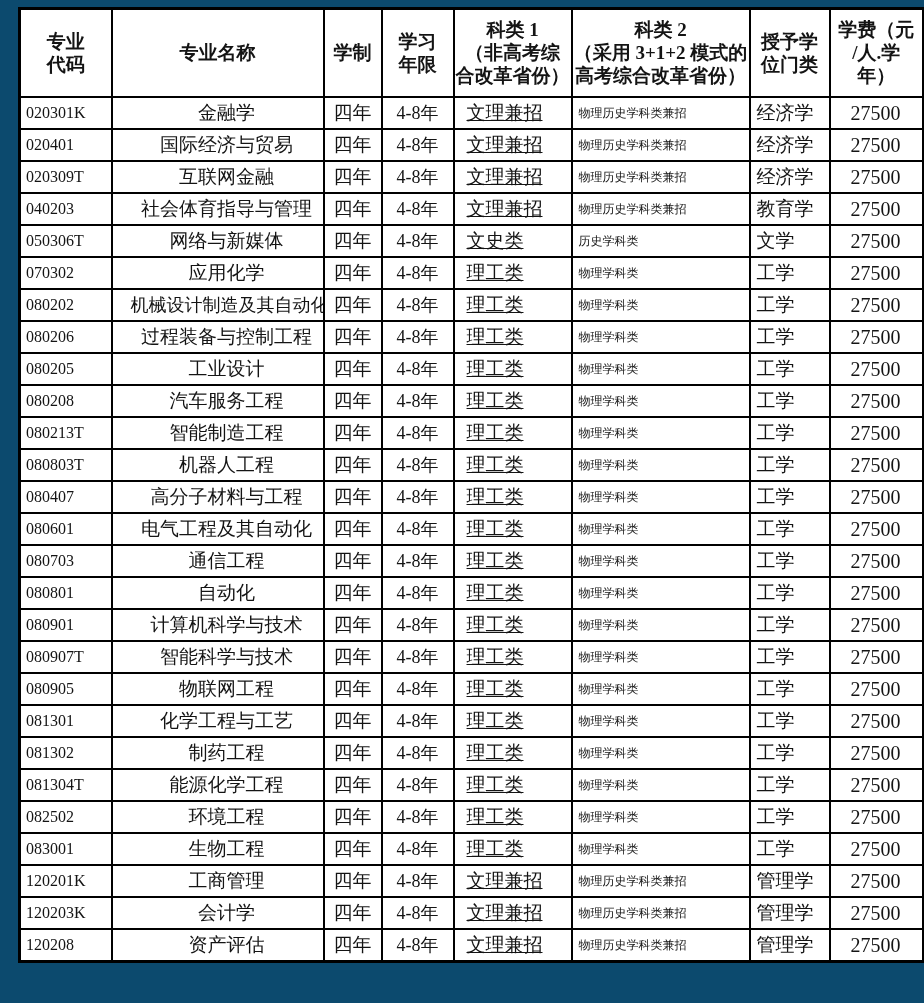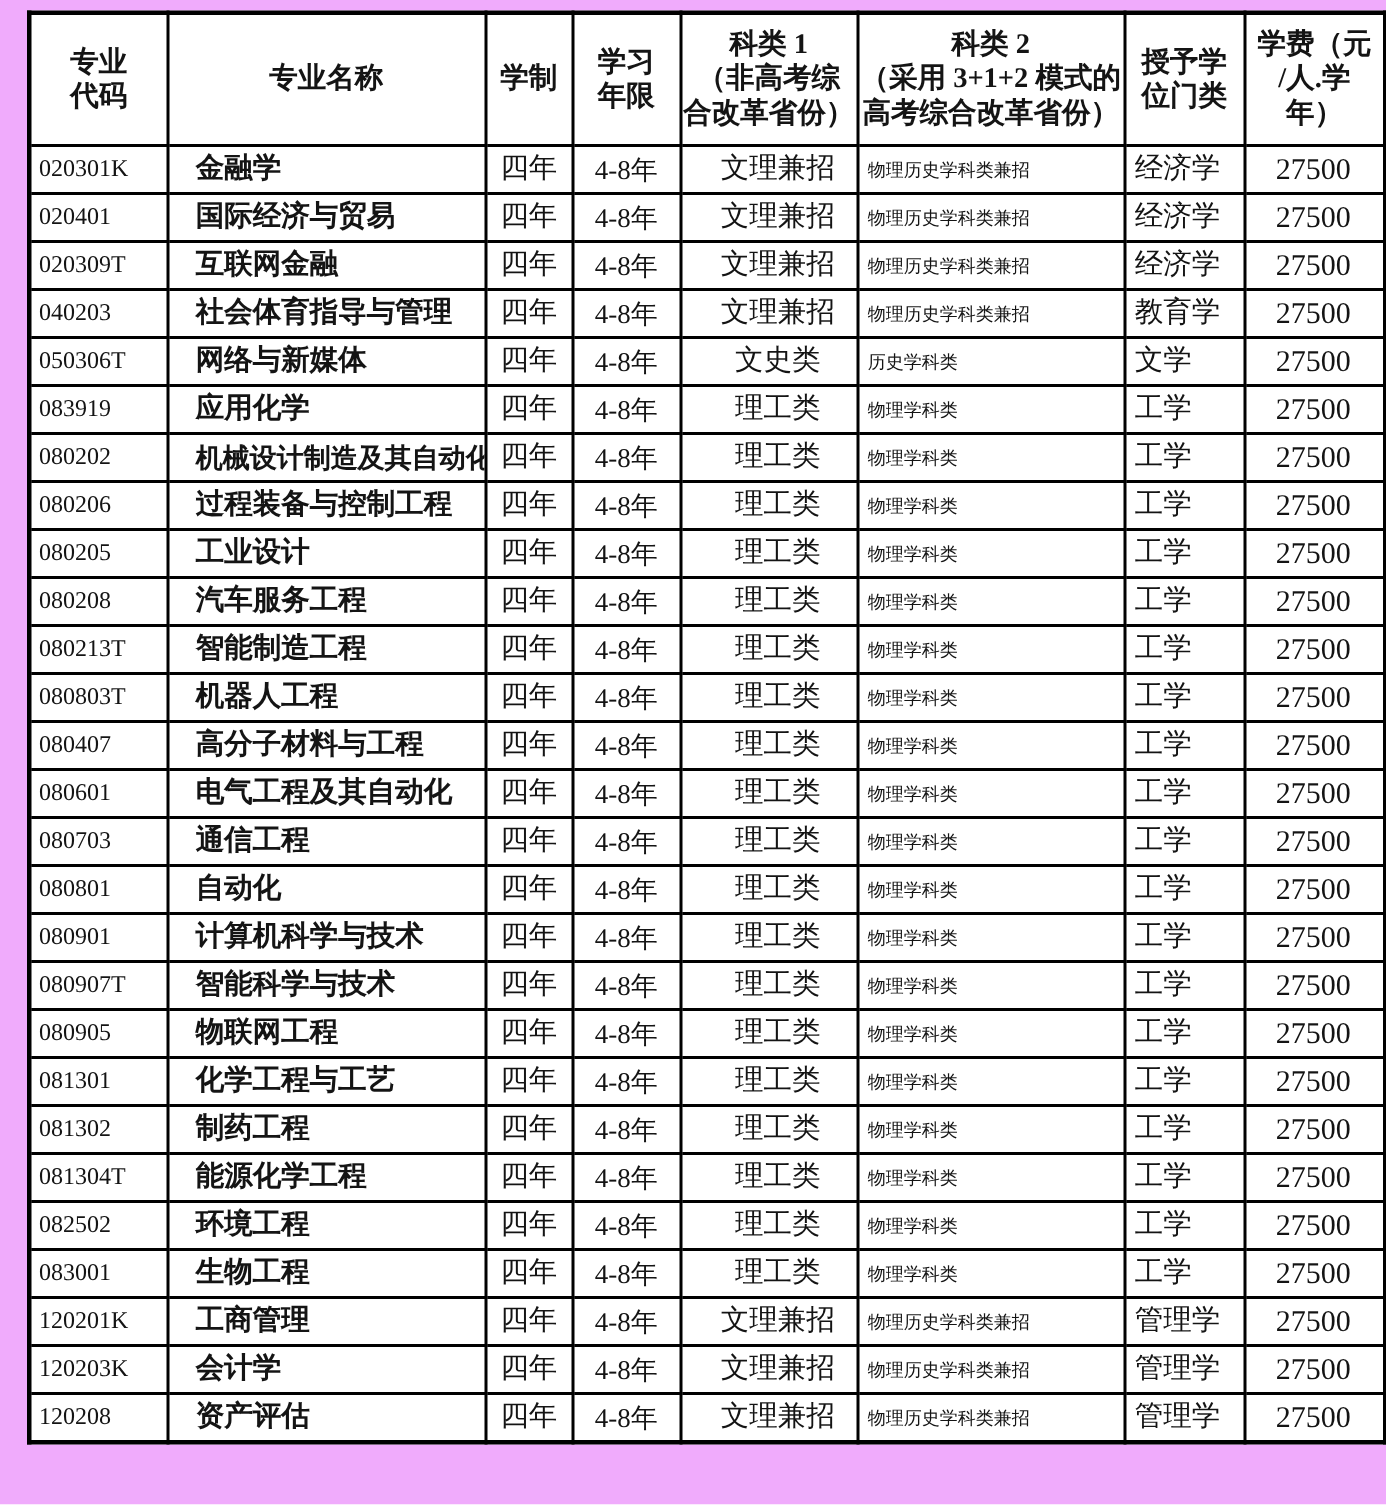--- a/index.html
+++ b/index.html
@@ -8,21 +8,21 @@
     background: #ffffff;
     width: 924px;
     height: 1003px;
     font-family: "Liberation Serif", "DejaVu Serif", serif;
     color: #141414;
   }
   .page {
     position: relative;
     width: 924px;
     height: 1003px;
-    background: #f0abfc;
+    background: #0c4a6e;
     overflow: hidden;
   }
   table.majors {
     position: absolute;
     left: 18px;
     top: 7px;
     width: 904px;
     border-collapse: collapse;
     table-layout: fixed;
     border: 3px solid #000;
@@ -52,24 +52,24 @@
   
   col.w0 { width: 92px; }
   col.w1 { width: 212px; }
   col.w2 { width: 58px; }
   col.w3 { width: 72px; }
   col.w4 { width: 118px; }
   col.w5 { width: 178px; }
   col.w6 { width: 80px; }
   col.w7 { width: 94px; }
   td.c0 { text-align: left; padding-left: 5px; font-size: 16px; }
-  td.c1 { text-align: left; padding-left: 18px; font-weight: bold; }
+  td.c1 { text-align: center; padding-left: 18px; }
   td.c2 { text-align: center; }
   td.c3 { text-align: center; font-size: 18px; }
-  td.c4 { text-align: center; padding-left: 12px; }
+  td.c4 { text-align: left; padding-left: 12px; text-decoration: underline; }
   td.c5 { text-align: left; padding-left: 6px; font-size: 12px; }
   td.c6 { text-align: left; padding-left: 6px; }
   td.c7 { text-align: left; padding-left: 20px; font-size: 20px; }
 </style>
 </head>
 <body>
 
 <div class="page">
   <table class="majors">
     <colgroup>
@@ -164,21 +164,21 @@
           <td class="c0">050306T</td>
           <td class="c1">网络与新媒体</td>
           <td class="c2">四年</td>
           <td class="c3">4-8年</td>
           <td class="c4">文史类</td>
           <td class="c5">历史学科类</td>
           <td class="c6">文学</td>
           <td class="c7">27500</td>
         </tr>
         <tr>
-          <td class="c0">083919</td>
+          <td class="c0">070302</td>
           <td class="c1">应用化学</td>
           <td class="c2">四年</td>
           <td class="c3">4-8年</td>
           <td class="c4">理工类</td>
           <td class="c5">物理学科类</td>
           <td class="c6">工学</td>
           <td class="c7">27500</td>
         </tr>
         <tr>
           <td class="c0">080202</td>

